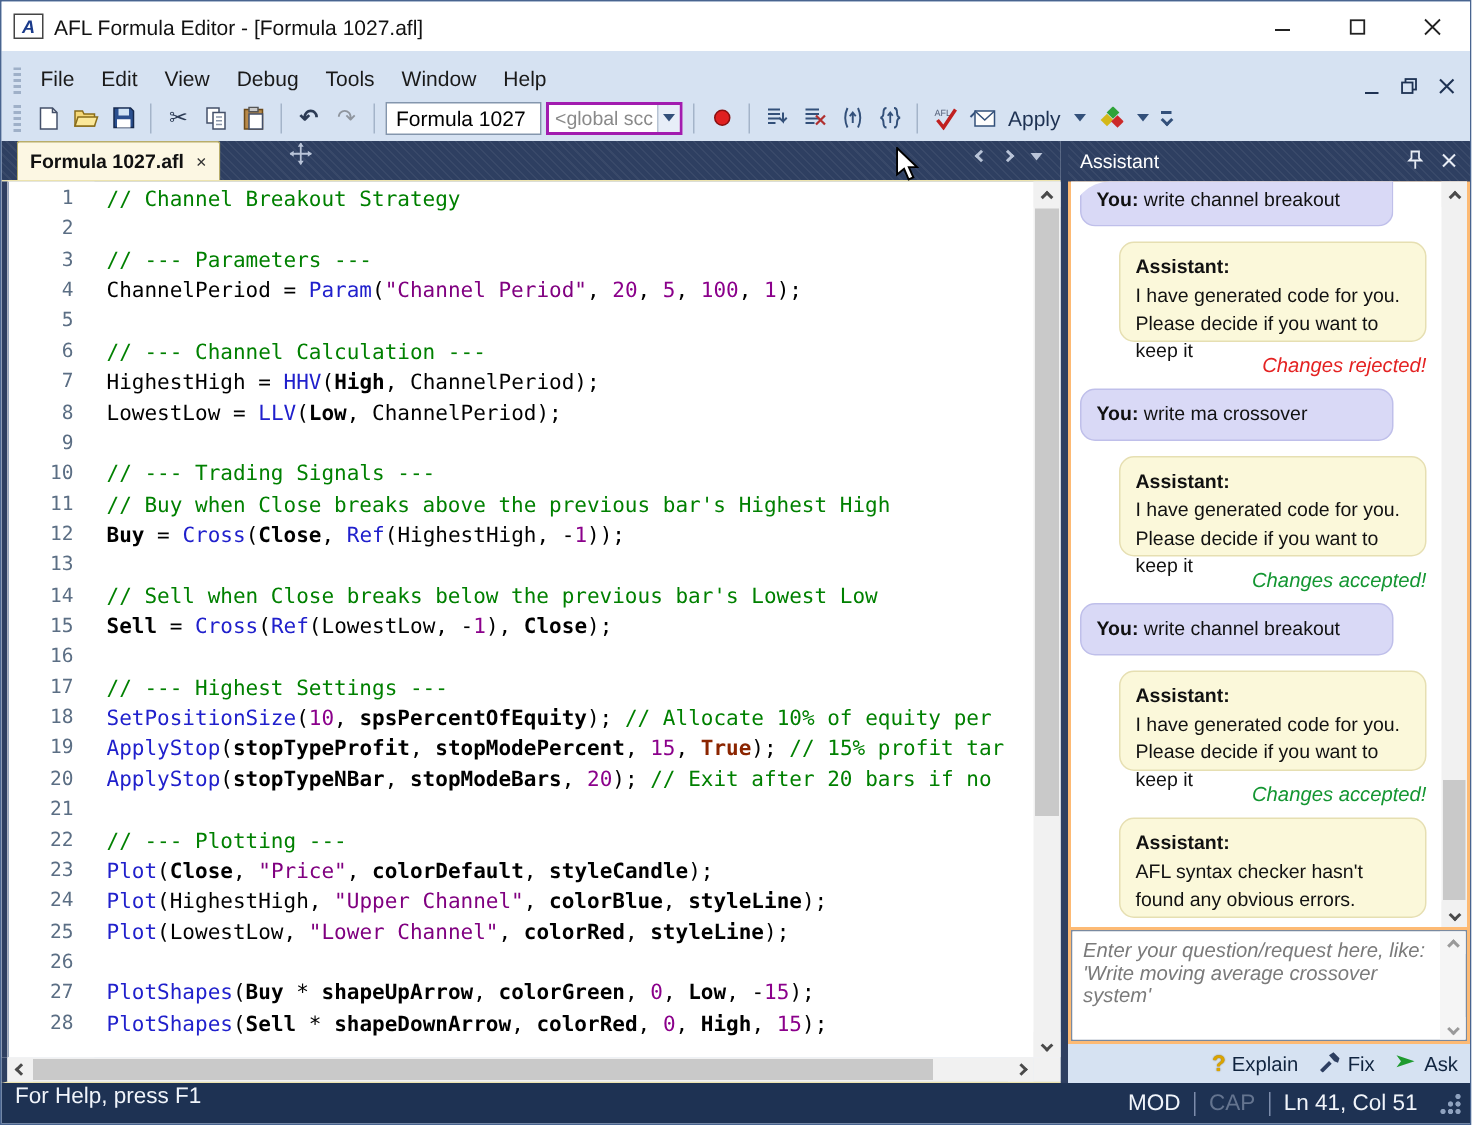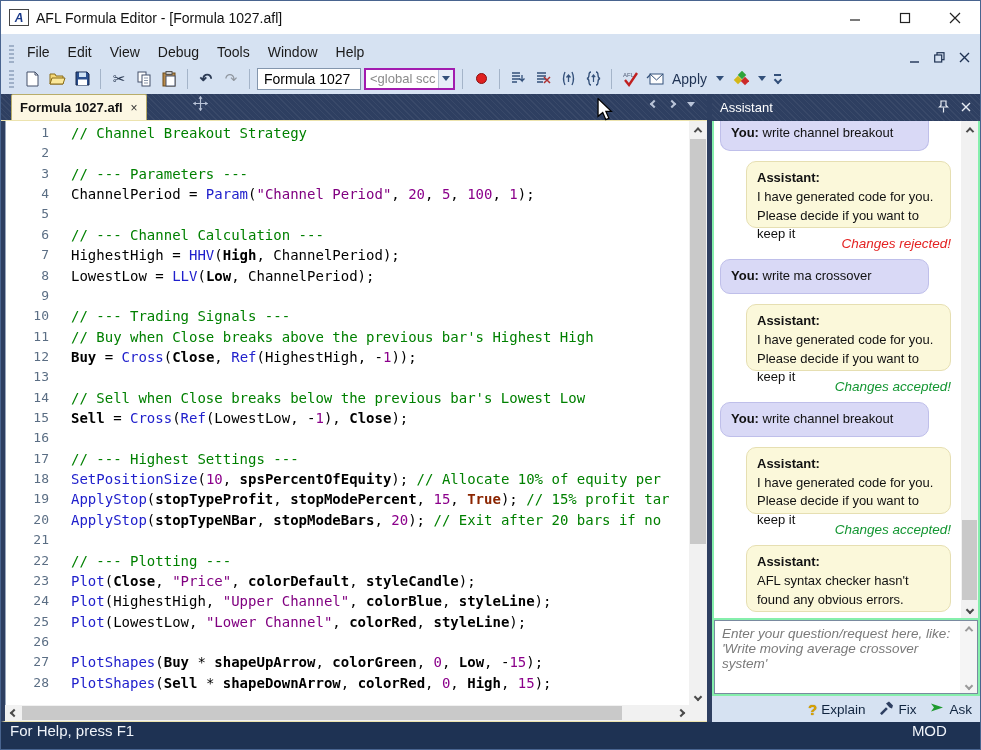--- a/index.html
+++ b/index.html
@@ -75,45 +75,45 @@
   .sb-btn.top{top:0;} .sb-btn.bottom{bottom:0;}
   .vthumb { position:absolute; left:1px; right:1px; background:#c9c9c9; }
   .hscroll-row { height:17px; flex:none; display:flex; position:relative; border-left:4px solid #2e3f61; border-bottom:1px solid #ece3ae; }
   .hscroll { position:relative; width:684px; background:#f1f1f1; }
   .hs-btn { position:absolute; top:0; bottom:0; width:17px; display:flex; align-items:center; justify-content:center; background:#f1f1f1; }
   .hs-btn.left{left:0;} .hs-btn.right{right:0;}
   .hthumb { position:absolute; top:1px; bottom:1px; left:17px; width:600px; background:#c9c9c9; }
   .sb-corner { flex:1; background:#f1f1f1; }
 
   
-  .assistant { flex:1; display:flex; flex-direction:column; background:#86efac; min-height:0; }
+  .assistant { flex:1; display:flex; flex-direction:column; background:#fdba74; min-height:0; }
   .as-header { height:27px; flex:none; display:flex; align-items:center; color:#fff; font-size:13px; padding-left:8px; }
   .as-header-icons { margin-left:auto; display:flex; align-items:center; gap:12px; padding-right:9px; }
   .as-close { color:#e8edf5; font-size:13px; }
   .as-messages { flex:1; margin:0 2px; background:#fff; position:relative; overflow:hidden; min-height:0; }
-  .msg-list { position:absolute; left:0; top:0; right:17px; bottom:0; padding:8px 6px 6px 6px; display:flex; flex-direction:column; gap:10px; overflow:hidden; }
+  .msg-list { position:absolute; left:0; top:0; right:17px; bottom:0; padding:8px 6px 6px 6px; display:flex; flex-direction:column; gap:10px; overflow:hidden;border-radius:26px; }
   .bubble { border-radius:10px; padding:7px 10px; font-size:13px; line-height:1.45; color:#111; }
   .bubble.you { background:#d9d9f6; border:1px solid #bfbfea; margin-right:26px; }
   .bubble.assistant { background:#fbf8da; border:1px solid #e6dfb2; margin-left:26px; margin-right:4px; }
   .bubble.clipped { margin-top:-12px; border-top:none; border-radius:0 0 10px 10px; }
   .chat-status { text-align:right; font-style:italic; font-size:13.5px; padding-right:4px; margin:-2px 0; }
   .chat-status.bad { color:#e42222; } .chat-status.ok { color:#149632; }
   .as-vscroll { position:absolute; right:0; top:0; bottom:0; width:17px; background:#f1f1f1; }
   .as-input { height:74px; flex:none; margin:2px; background:#fff; border:1px solid #7a8aa0; position:relative; }
   .as-input textarea { position:absolute; left:0; top:0; bottom:0; right:17px; width:calc(100% - 17px); height:100%; border:none; outline:none; resize:none; padding:5px 7px; font-family:"Liberation Sans", sans-serif; font-size:13.5px; }
   .as-input textarea::placeholder { font-style:italic; color:#7a7a7a; opacity:1; }
   .mini-sb { position:absolute; right:0; top:0; bottom:0; width:17px; background:#f5f5f5; }
   .mini-sb .sb-btn { height:15px; background:#f5f5f5; }
   .as-buttons { height:26px; flex:none; background:#d6e2f2; display:flex; align-items:center; justify-content:flex-end; gap:14px; padding-right:8px; }
   .as-btn { display:flex; align-items:center; gap:4px; font-size:13.5px; color:#10243f; }
   .q-ico { color:#dba400; font-weight:bold; font-size:15px; text-shadow:0 0 1px #7a5c00; }
 
   
   .statusbar { height:27px; flex:none; background:#1e3253; display:flex; color:#f0f4fa; font-size:15px; padding:0 6px 0 9px; }
-  .sb-right { margin-left:auto; display:flex; align-items:center; gap:9px;flex-direction:column; }
+  .sb-right { margin-left:auto; display:flex; align-items:center; gap:9px; }
   .sb-vr { width:1px; height:16px; background:#7c8cab; }
   .sb-cap { color:#64748f; }
   .grip-dots { width:14px; height:14px; margin-left:6px; background:
      radial-gradient(circle at 12px 12px, #8fa2bf 1.5px, transparent 2px),
      radial-gradient(circle at 12px 7px, #8fa2bf 1.5px, transparent 2px),
      radial-gradient(circle at 7px 12px, #8fa2bf 1.5px, transparent 2px),
      radial-gradient(circle at 12px 2px, #8fa2bf 1.5px, transparent 2px),
      radial-gradient(circle at 7px 7px, #8fa2bf 1.5px, transparent 2px),
      radial-gradient(circle at 2px 12px, #8fa2bf 1.5px, transparent 2px); }
 

